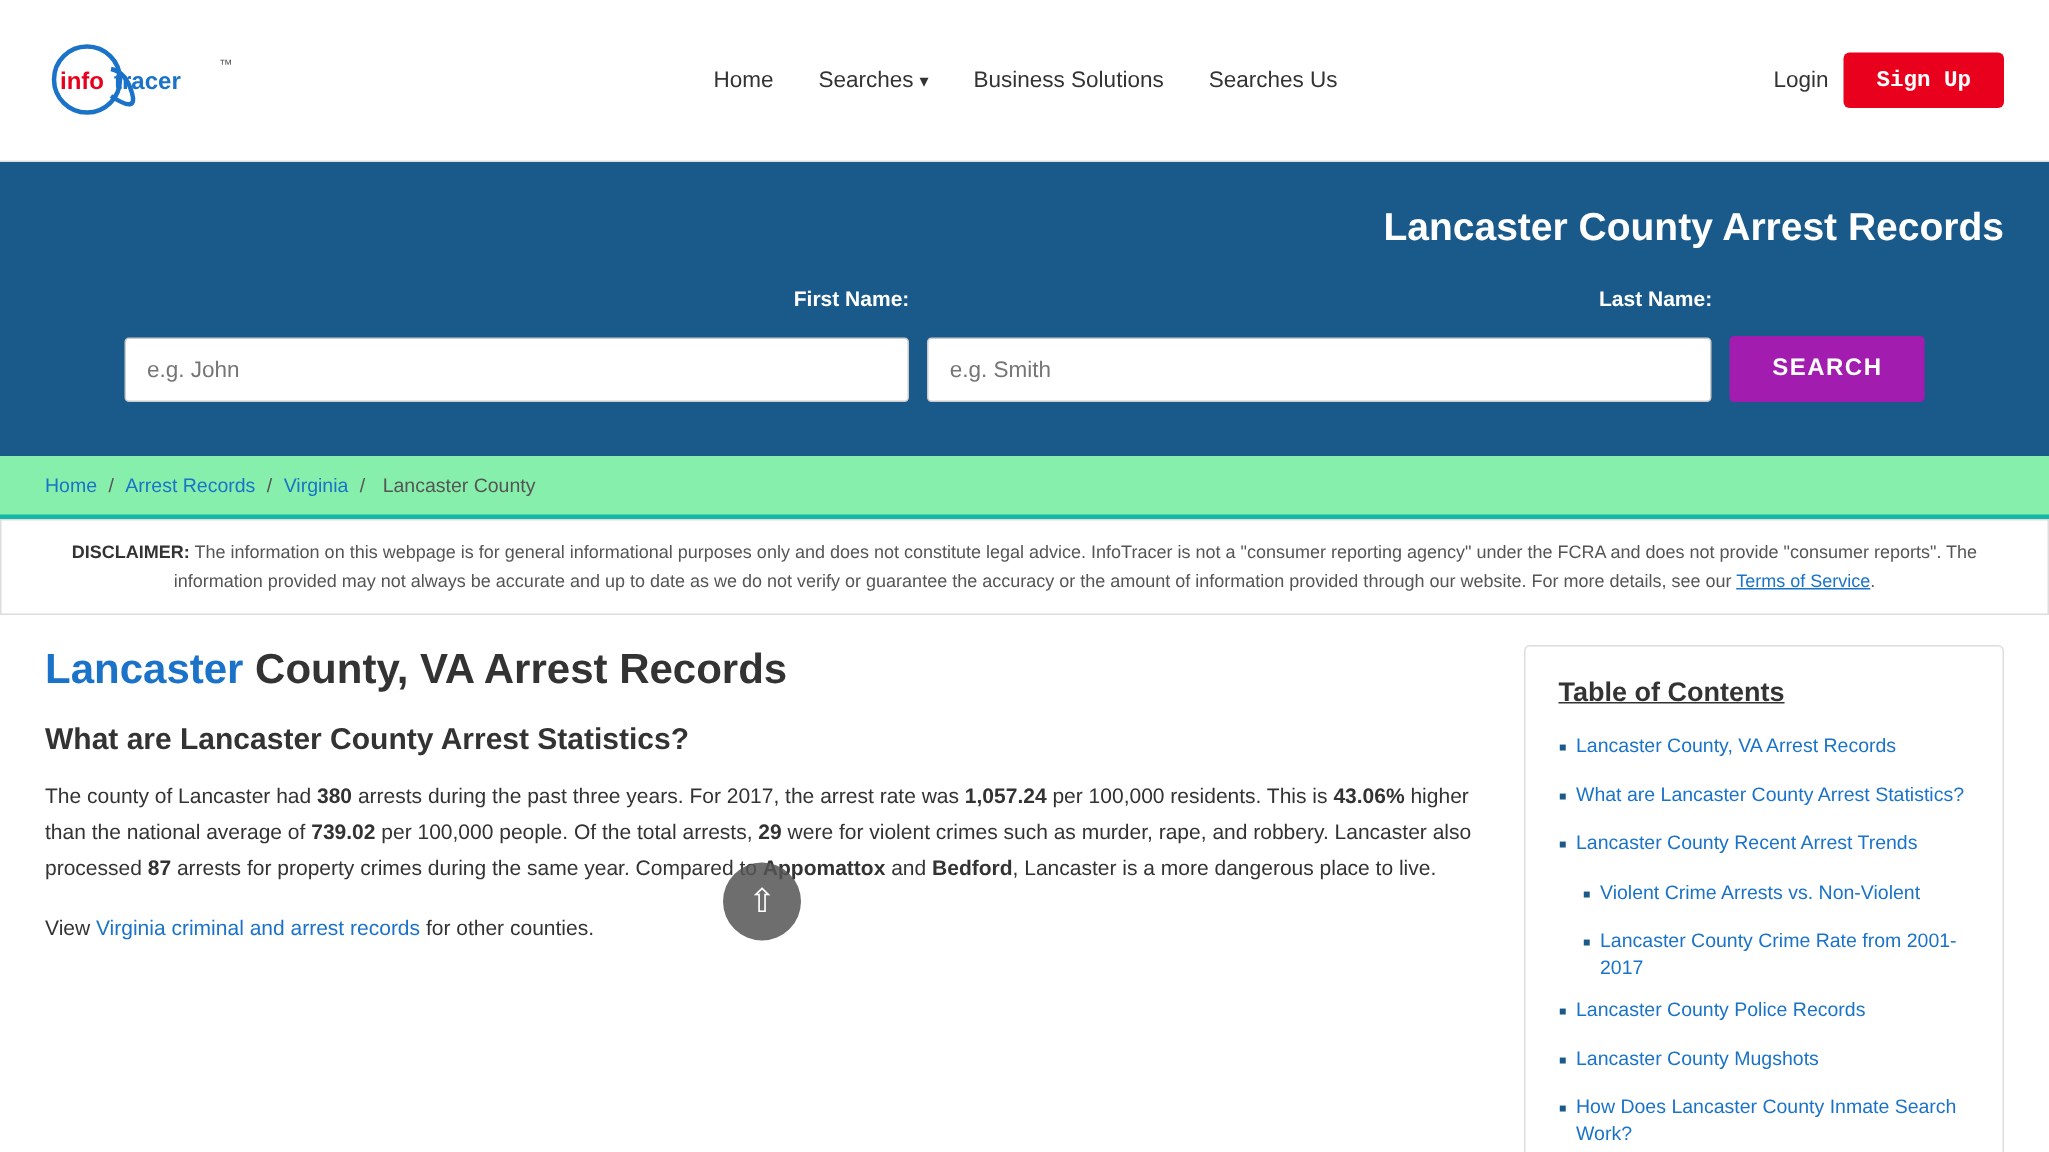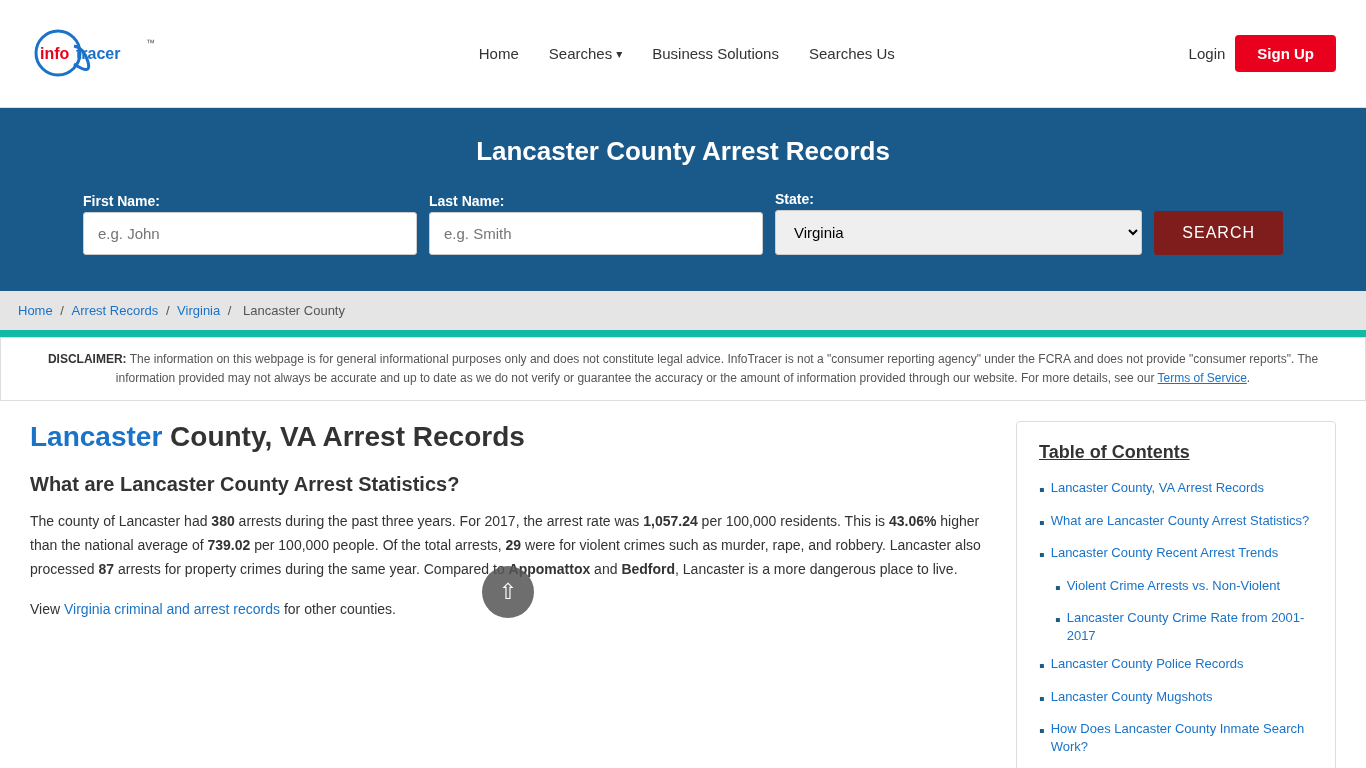--- a/index.html
+++ b/index.html
@@ -49,81 +49,83 @@
     }
     .btn-signup {
       background: #e8001c;
       color: #fff;
       border: none;
       padding: 10px 22px;
       border-radius: 4px;
       font-size: 15px;
       font-weight: bold;
       cursor: pointer;
+      font-family: Liberation Mono, monospace;
     }
 
     
     .hero {
       background: #1a5a8a;
       padding: 28px 30px 36px;
     }
     .hero h1 {
-      text-align: center;
+      text-align: right;
       color: #fff;
       font-size: 26px;
       margin-bottom: 24px;
       font-weight: bold;
     }
     .search-form {
       display: flex;
       align-items: flex-end;
       gap: 12px;
       max-width: 1200px;
       margin: 0 auto;
     }
     .form-group {
       display: flex;
       flex-direction: column;
-      gap: 3px;
+      gap: 18px;
+      align-items: flex-end;
     }
     .form-group label {
       color: #fff;
       font-size: 14px;
       font-weight: bold;
     }
     .form-group.first-name { flex: 1; }
     .form-group.last-name { flex: 1; }
     .form-group.state { flex: 1.1; }
     .form-group input, .form-group select {
       padding: 12px 14px;
       border: 1px solid #ccc;
       border-radius: 3px;
       font-size: 15px;
       outline: none;
       width: 100%;
     }
     .btn-search {
-      background: #7f1d1d;
+      background: #a21caf;
       color: #fff;
       border: none;
       padding: 13px 28px;
       font-size: 16px;
-      font-weight: normal;
+      font-weight: bold;
       border-radius: 3px;
       cursor: pointer;
       letter-spacing: 1px;
       white-space: nowrap;
       align-self: flex-end;
     }
 
     
     .breadcrumb {
-      padding: 12px 18px;
-      background: #e5e5e5;
-      border-bottom: 7px solid #14b8a6;
+      padding: 12px 30px;
+      background: #86efac;
+      border-bottom: 3px solid #14b8a6;
       font-size: 13px;
     }
     .breadcrumb a { color: #1a73c8; text-decoration: none; }
     .breadcrumb span { color: #555; margin: 0 4px; }
 
     
     .disclaimer {
       background: #fff;
       border: 1px solid #ddd;
       padding: 12px 30px;
@@ -283,26 +285,20 @@
   <h1>Lancaster County Arrest Records</h1>
   <form class="search-form">
     <div class="form-group first-name">
       <label>First Name:</label>
       <input type="text" placeholder="e.g. John" style="">
     </div>
     <div class="form-group last-name">
       <label>Last Name:</label>
       <input type="text" placeholder="e.g. Smith" style="">
     </div>
-    <div class="form-group state">
-      <label>State:</label>
-      <select>
-        <option>Virginia</option>
-      </select>
-    </div>
     <button type="submit" class="btn-search">SEARCH</button>
   </form>
 </section>
 
 <nav class="breadcrumb">
   <a href="#">Home</a>
   <span> / </span>
   <a href="#">Arrest Records</a>
   <span> / </span>
   <a href="#">Virginia</a>

